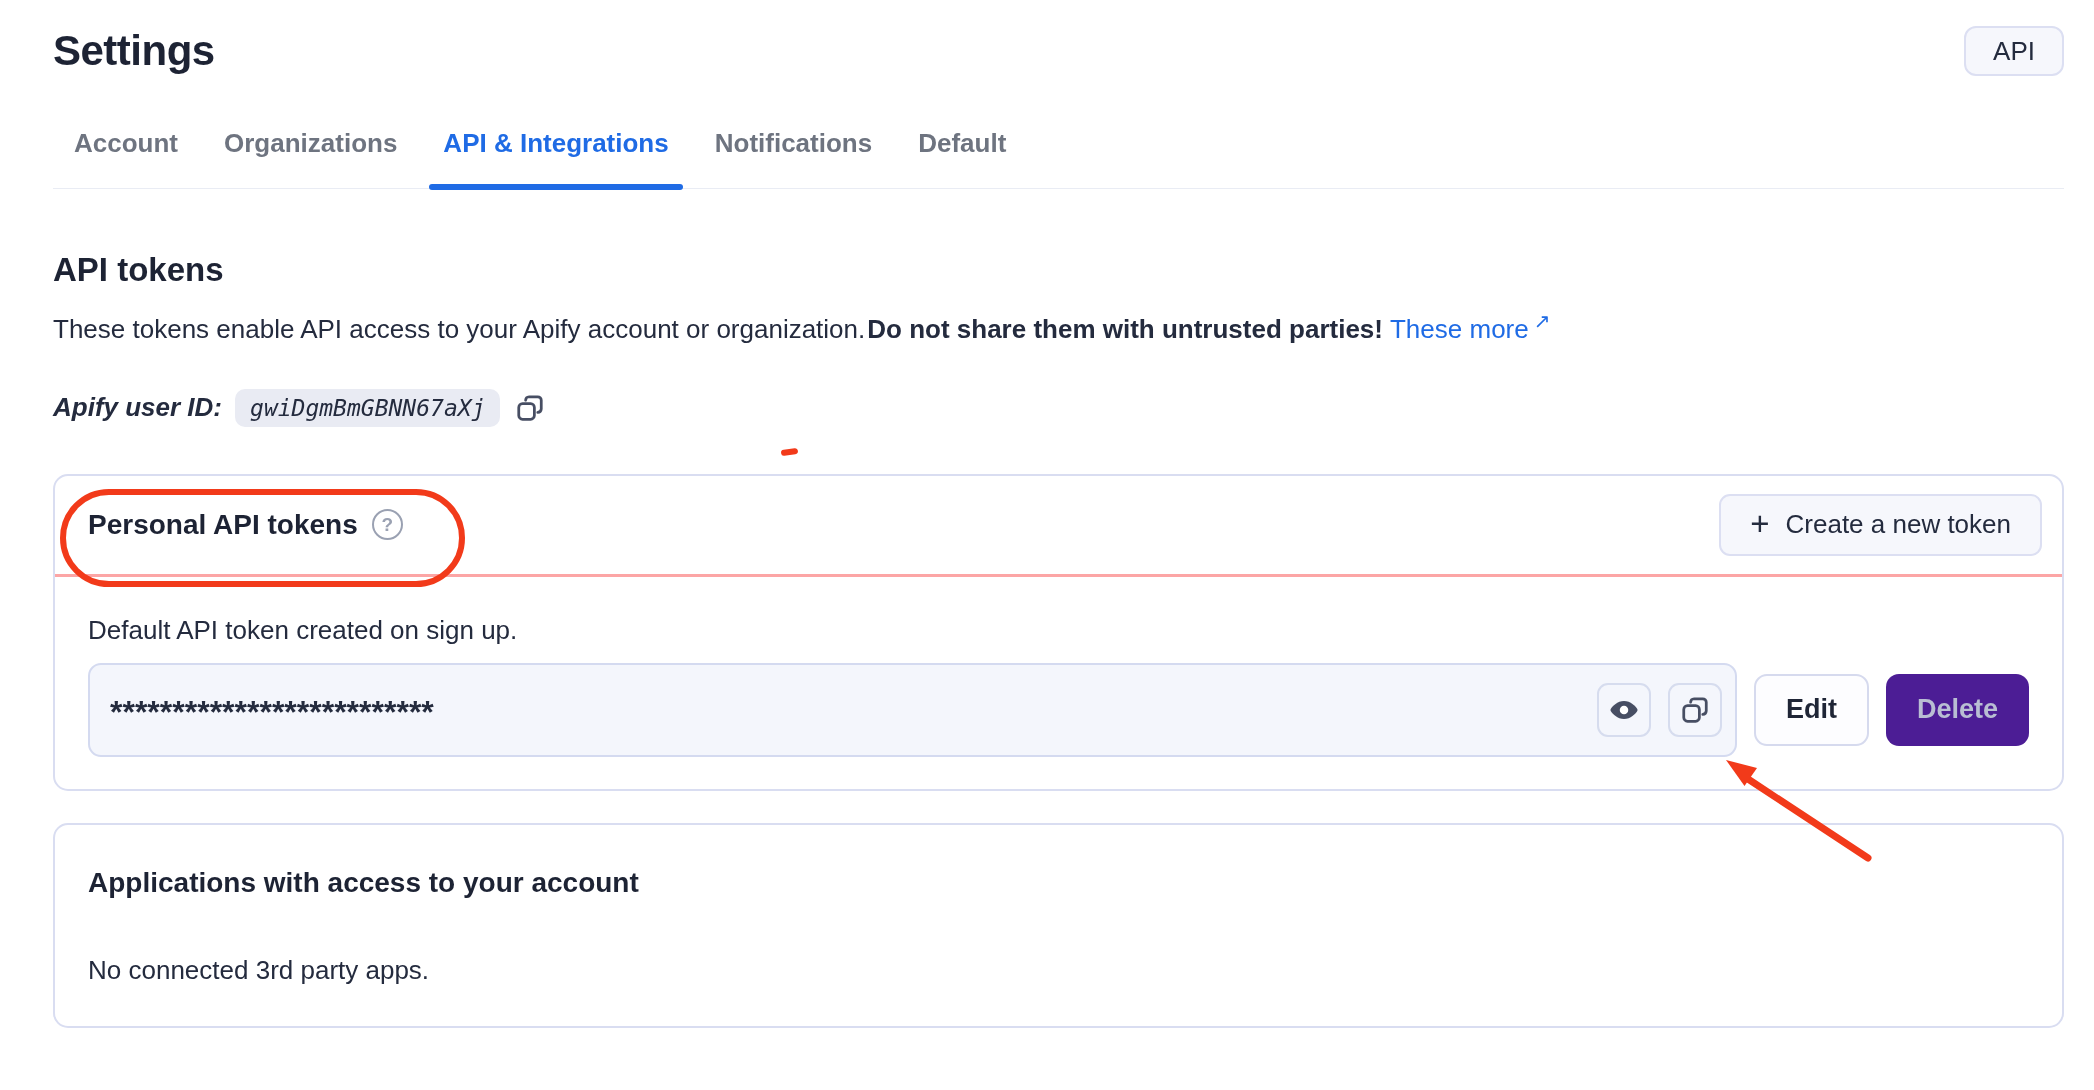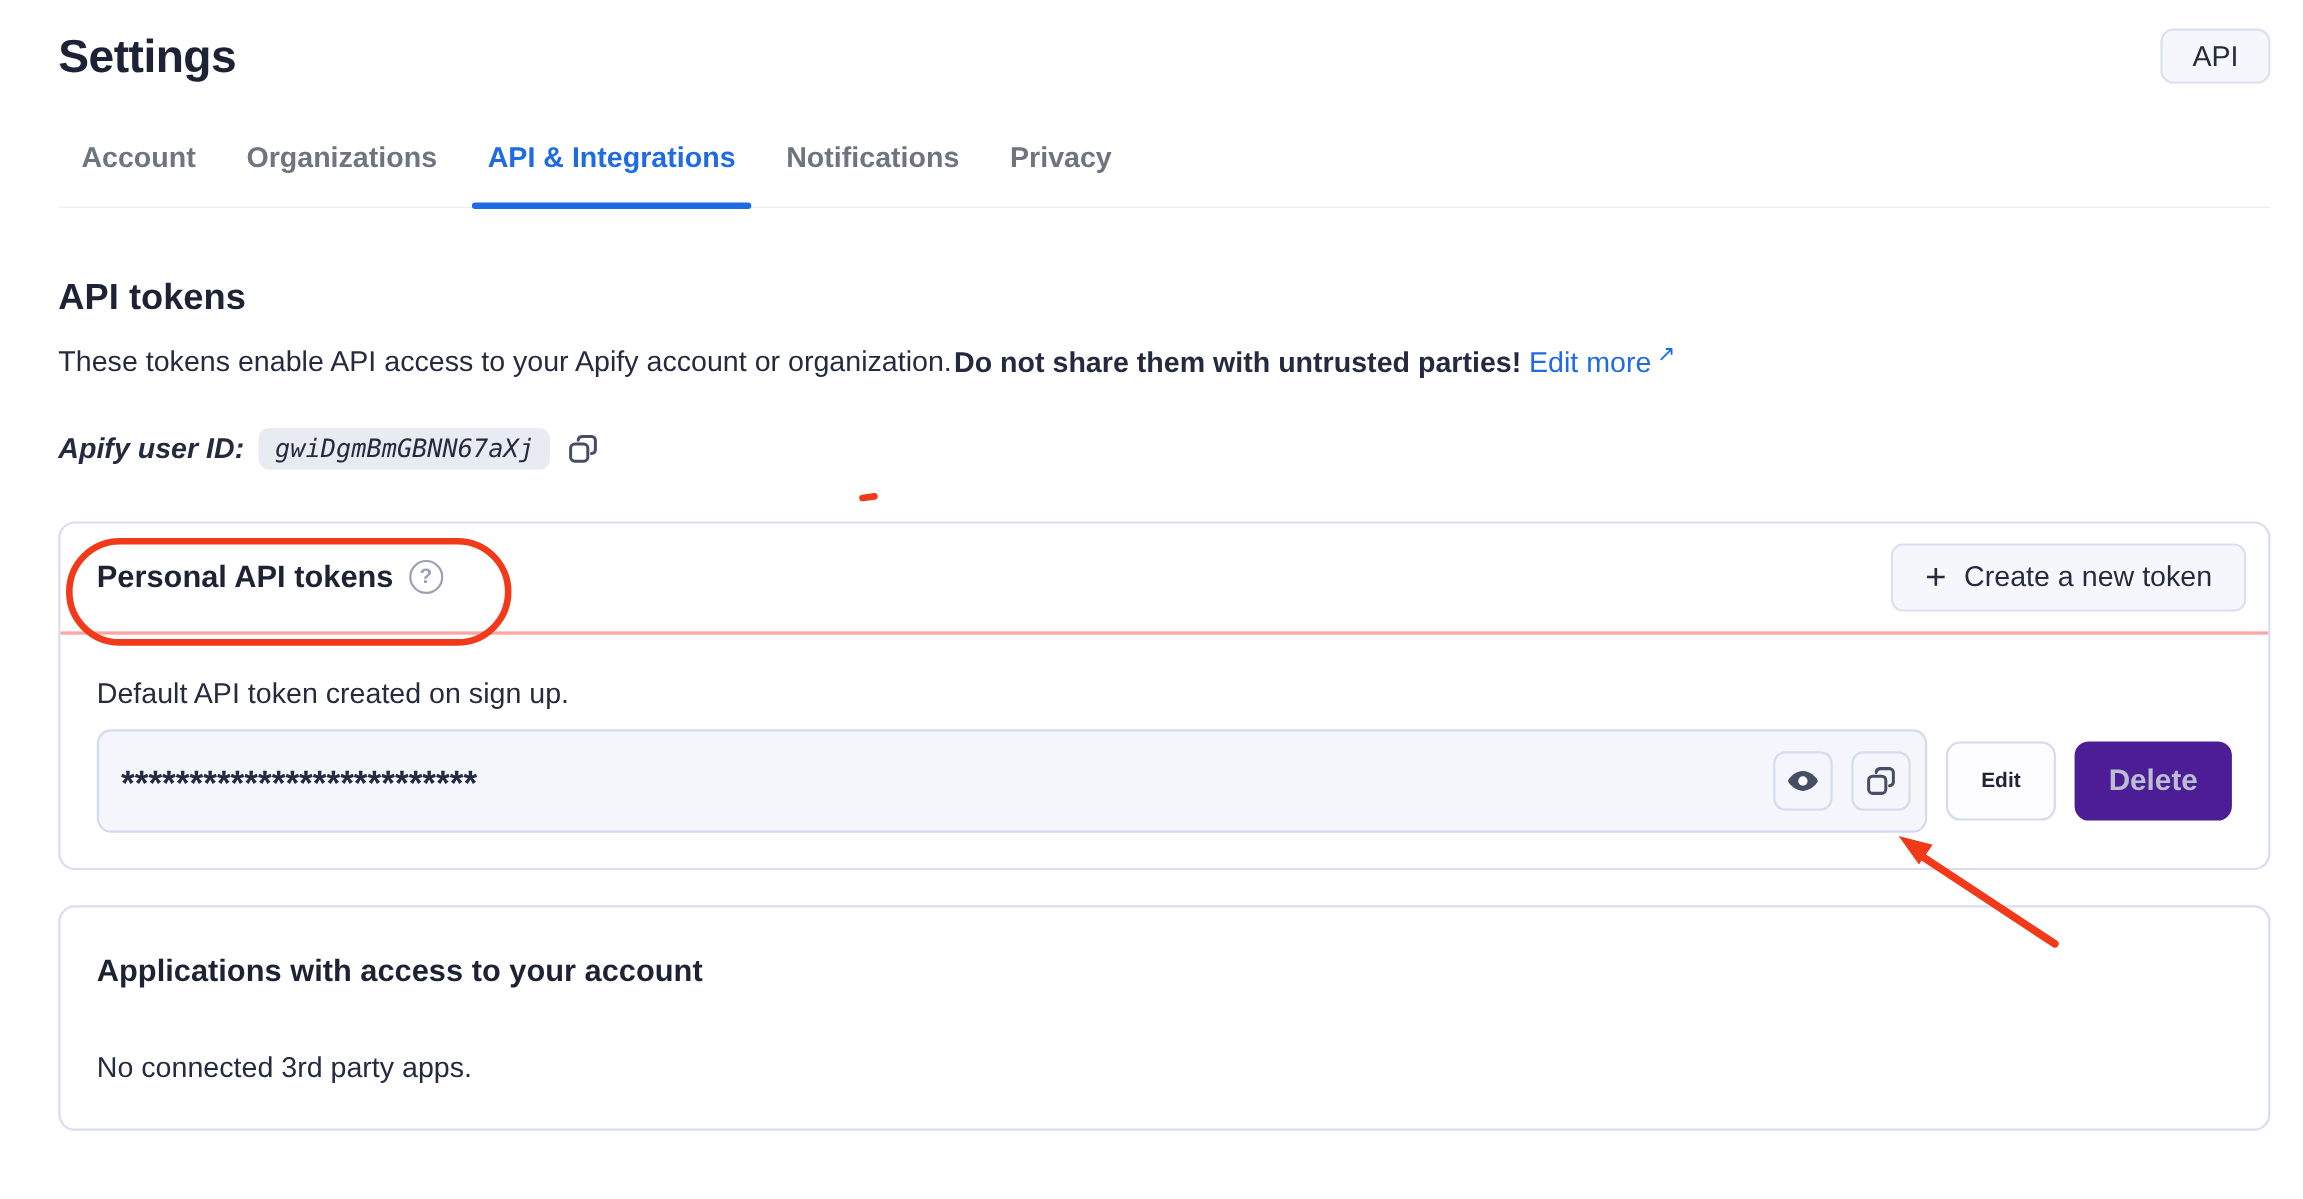--- a/index.html
+++ b/index.html
@@ -81,21 +81,21 @@
     color:#242b3e; outline: none;
   }
   .inline-btns { position:absolute; right: 15px; top: 50%; transform: translateY(-50%); display:flex; gap: 17px; }
   .inline-btns button {
     width: 54px; height: 54px; background: transparent;
     border: 2px solid #d6dcee; border-radius: 11px;
     display:flex; align-items:center; justify-content:center; cursor:pointer;
   }
   .inline-btns svg { width: 30px; height: 30px; }
   .edit-btn {
-    height: 72px; padding: 0 30px; font-size: 19px; font-weight: 600; color:#1f2536;
+    height: 72px; padding: 0 30px; font-size: 27px; font-weight: 600; color:#1f2536;
     background:#fdfdff; border: 2px solid #d6daee; border-radius: 13px;
   }
   .delete-btn {
     height: 72px; padding: 0 31px; font-size: 27px; font-weight: 600;
     color: var(--delete-text, #b9bed3);
     background:#4c1d95; border: none; border-radius: 13px; cursor: default;
   }
 
   .card2 { margin-top: 32px; padding: 42px 33px 40px; }
   .card2 .empty-text { margin-top: 56px; font-size: 26px; color:#242b3e; }
@@ -123,26 +123,26 @@
     <div class="header" data-interactable="false">
       <h1 class="page-title" data-interactable="false">Settings</h1>
       <button class="api-badge" data-interactable="true">API</button>
     </div>
 
     <nav class="tabs" data-interactable="false">
         <div class="tab" data-interactable="true">Account</div>
         <div class="tab" data-interactable="true">Organizations</div>
         <div class="tab active" data-interactable="true">API &amp; Integrations</div>
         <div class="tab" data-interactable="true">Notifications</div>
-        <div class="tab" data-interactable="true">Privacy</div>
+        <div class="tab" data-interactable="true">Default</div>
       </nav>
 
     <h2 class="section-title" data-interactable="false">API tokens</h2>
 
-    <p class="desc" data-interactable="false"><span data-interactable="false">These tokens enable API access to your Apify account or organization.</span><b data-interactable="false">Do not share them with untrusted parties!</b><a class="link" data-interactable="true"><span data-interactable="false">Edit more</span><span class="ext" data-interactable="false">↗</span></a></p>
+    <p class="desc" data-interactable="false"><span data-interactable="false">These tokens enable API access to your Apify account or organization.</span><b data-interactable="false">Do not share them with untrusted parties!</b><a class="link" data-interactable="true"><span data-interactable="false">These more</span><span class="ext" data-interactable="false">↗</span></a></p>
 
     <div class="userid-row" data-interactable="false">
       <span class="userid-label" data-interactable="false">Apify user ID:</span>
       <code class="userid-pill" data-interactable="false">gwiDgmBmGBNN67aXj</code>
       <button class="plain-icon-btn" data-interactable="true">
         <span data-interactable="false" style="display:flex">
           <svg viewBox="0 0 24 24" fill="none" stroke="#474e63" stroke-width="2.2" stroke-linecap="round" stroke-linejoin="round">
             <rect x="3" y="8.5" width="12.5" height="12.5" rx="3"></rect>
             <path d="M8.5 5.8 A3 3 0 0 1 11.3 3 H18.2 A2.8 2.8 0 0 1 21 5.8 V12.7 A3 3 0 0 1 18.2 15.5"></path>
           </svg>

